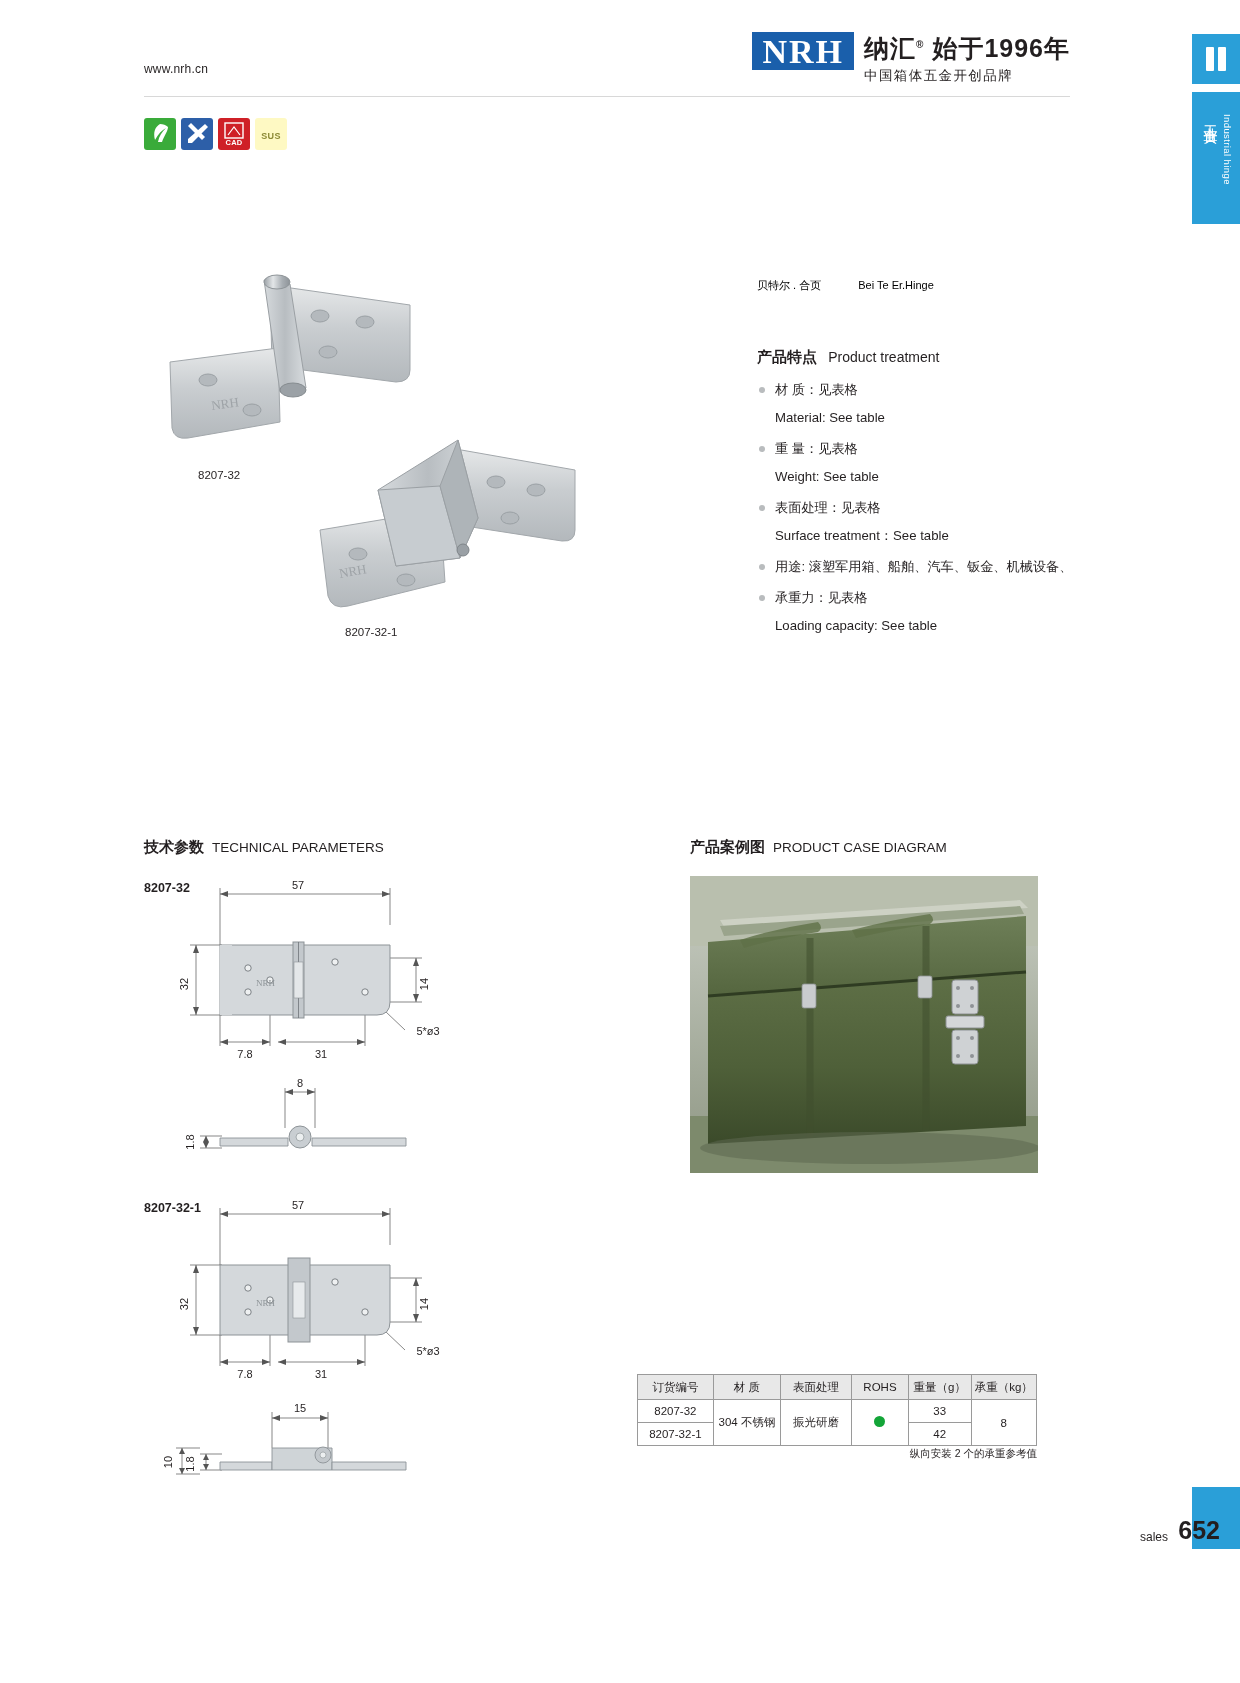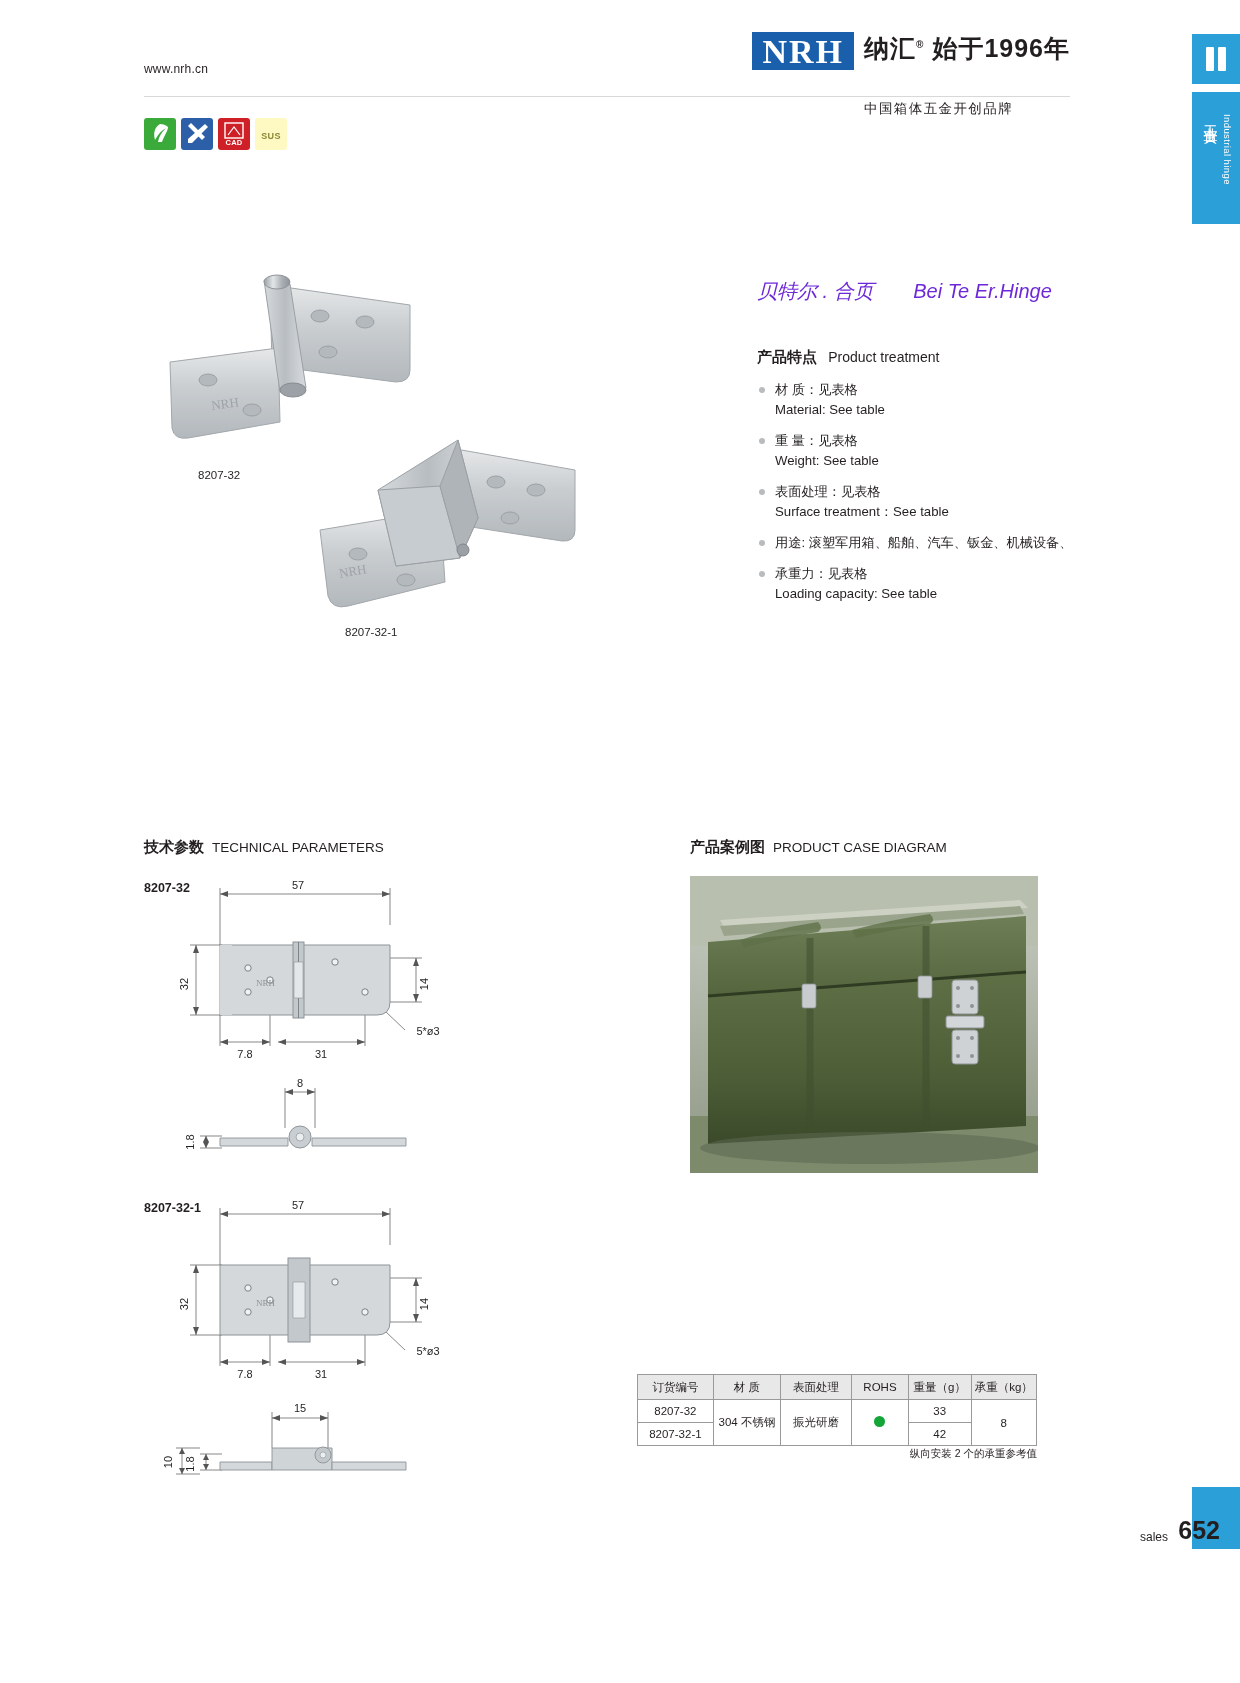--- a/index.html
+++ b/index.html
@@ -53,21 +53,20 @@
     padding: 2px 10px 4px 10px;
     line-height: 36px;
     height: 38px;
     box-sizing: border-box;
   }
   .logo-right {
     margin-left: 10px;
     display: flex;
     flex-direction: column;
     justify-content: flex-start;
-    gap: 33px;
   }
   .logo-cn {
     font-size: 25px;
     font-weight: bold;
     color: #231f20;
     line-height: 26px;
     white-space: nowrap;
     letter-spacing: 1px;
   }
   .logo-cn sup {
@@ -211,23 +210,22 @@
     top: 2px;
     font-size: 30px;
     color: #ffffff;
     font-family: "Liberation Serif", serif;
     letter-spacing: 2px;
   }
   .model-name {
     position: absolute;
     left: 757px;
     top: 278px;
-    font-size: 20px;
-    color: #6d28d9;
-    font-style: italic;
+    font-size: 11px;
+    color: #000000;
   }
   .model-name .en { margin-left: 34px; }
 
   
   .features-title {
     position: absolute;
     left: 757px;
     top: 348px;
     font-size: 15px;
     font-weight: bold;
@@ -259,21 +257,21 @@
   }
   .feature-cn {
     font-size: 13.2px;
     line-height: 19px;
     color: #231f20;
   }
   .feature-en {
     font-size: 13.2px;
     line-height: 19px;
     color: #231f20;
-    margin-top: 1px;
+    margin-top: 9px;
   }
 
   
   .photo-area {
     position: absolute;
     left: 150px;
     top: 250px;
     width: 520px;
     height: 420px;
   }

